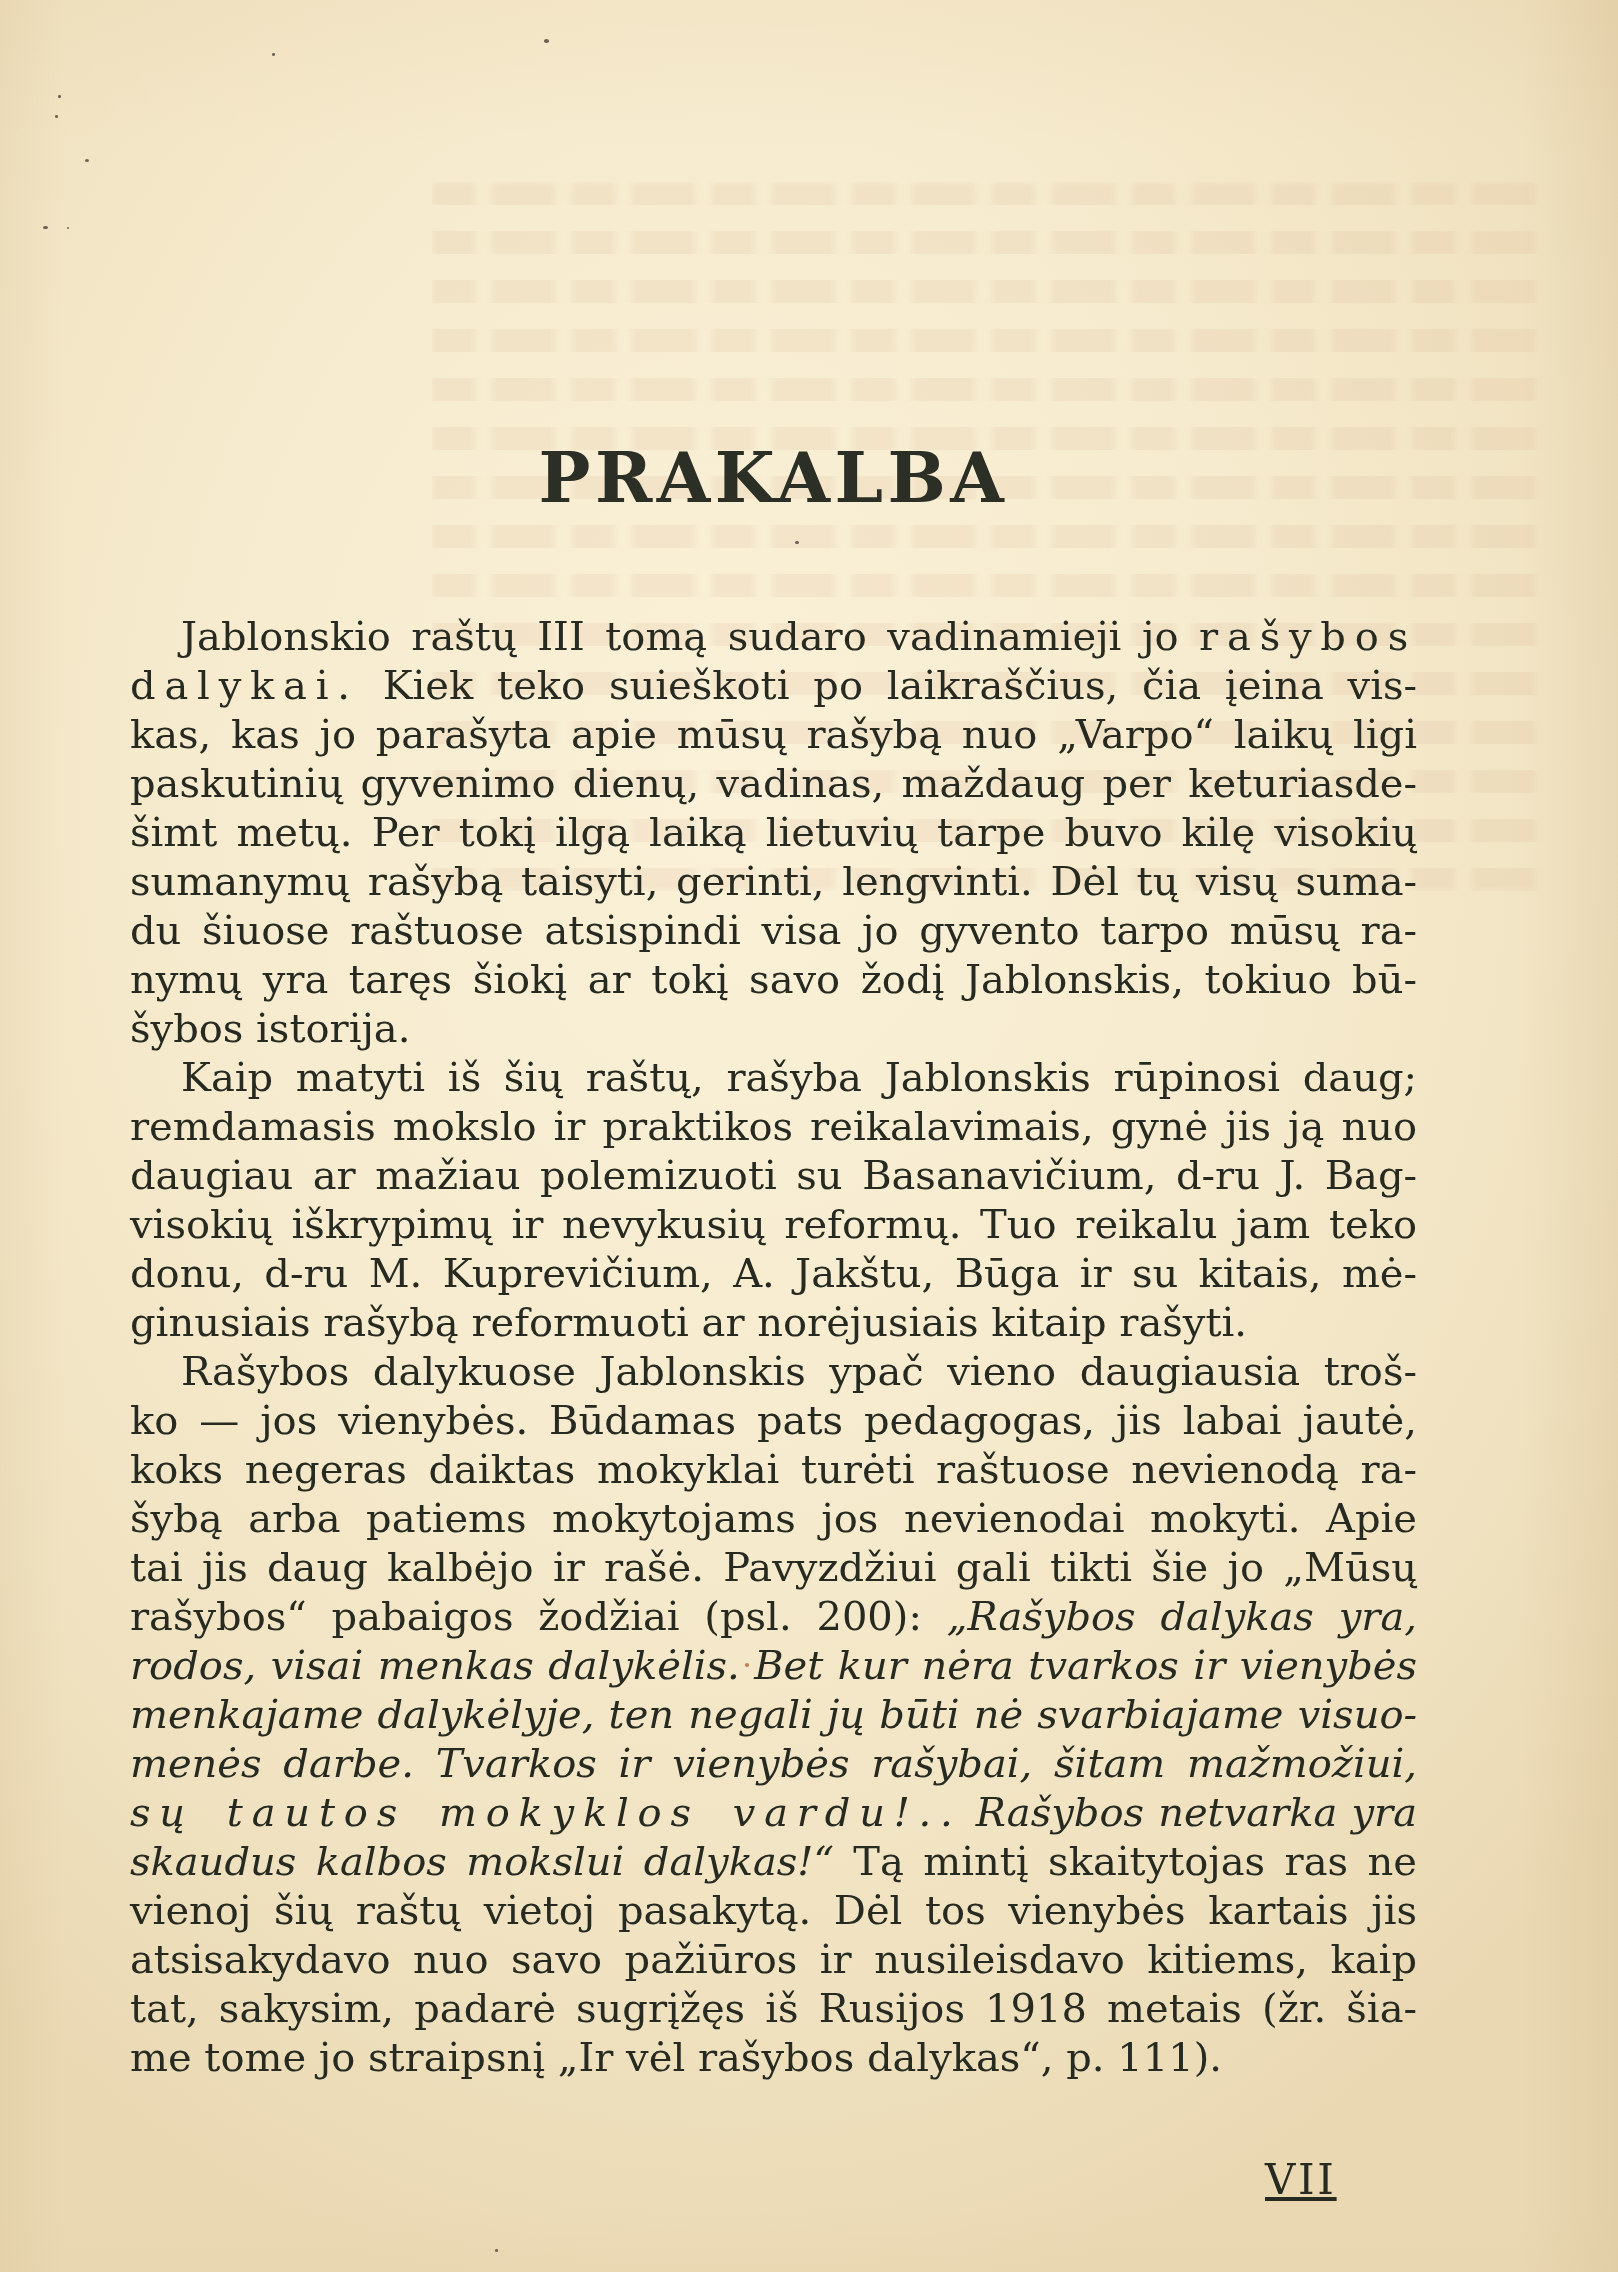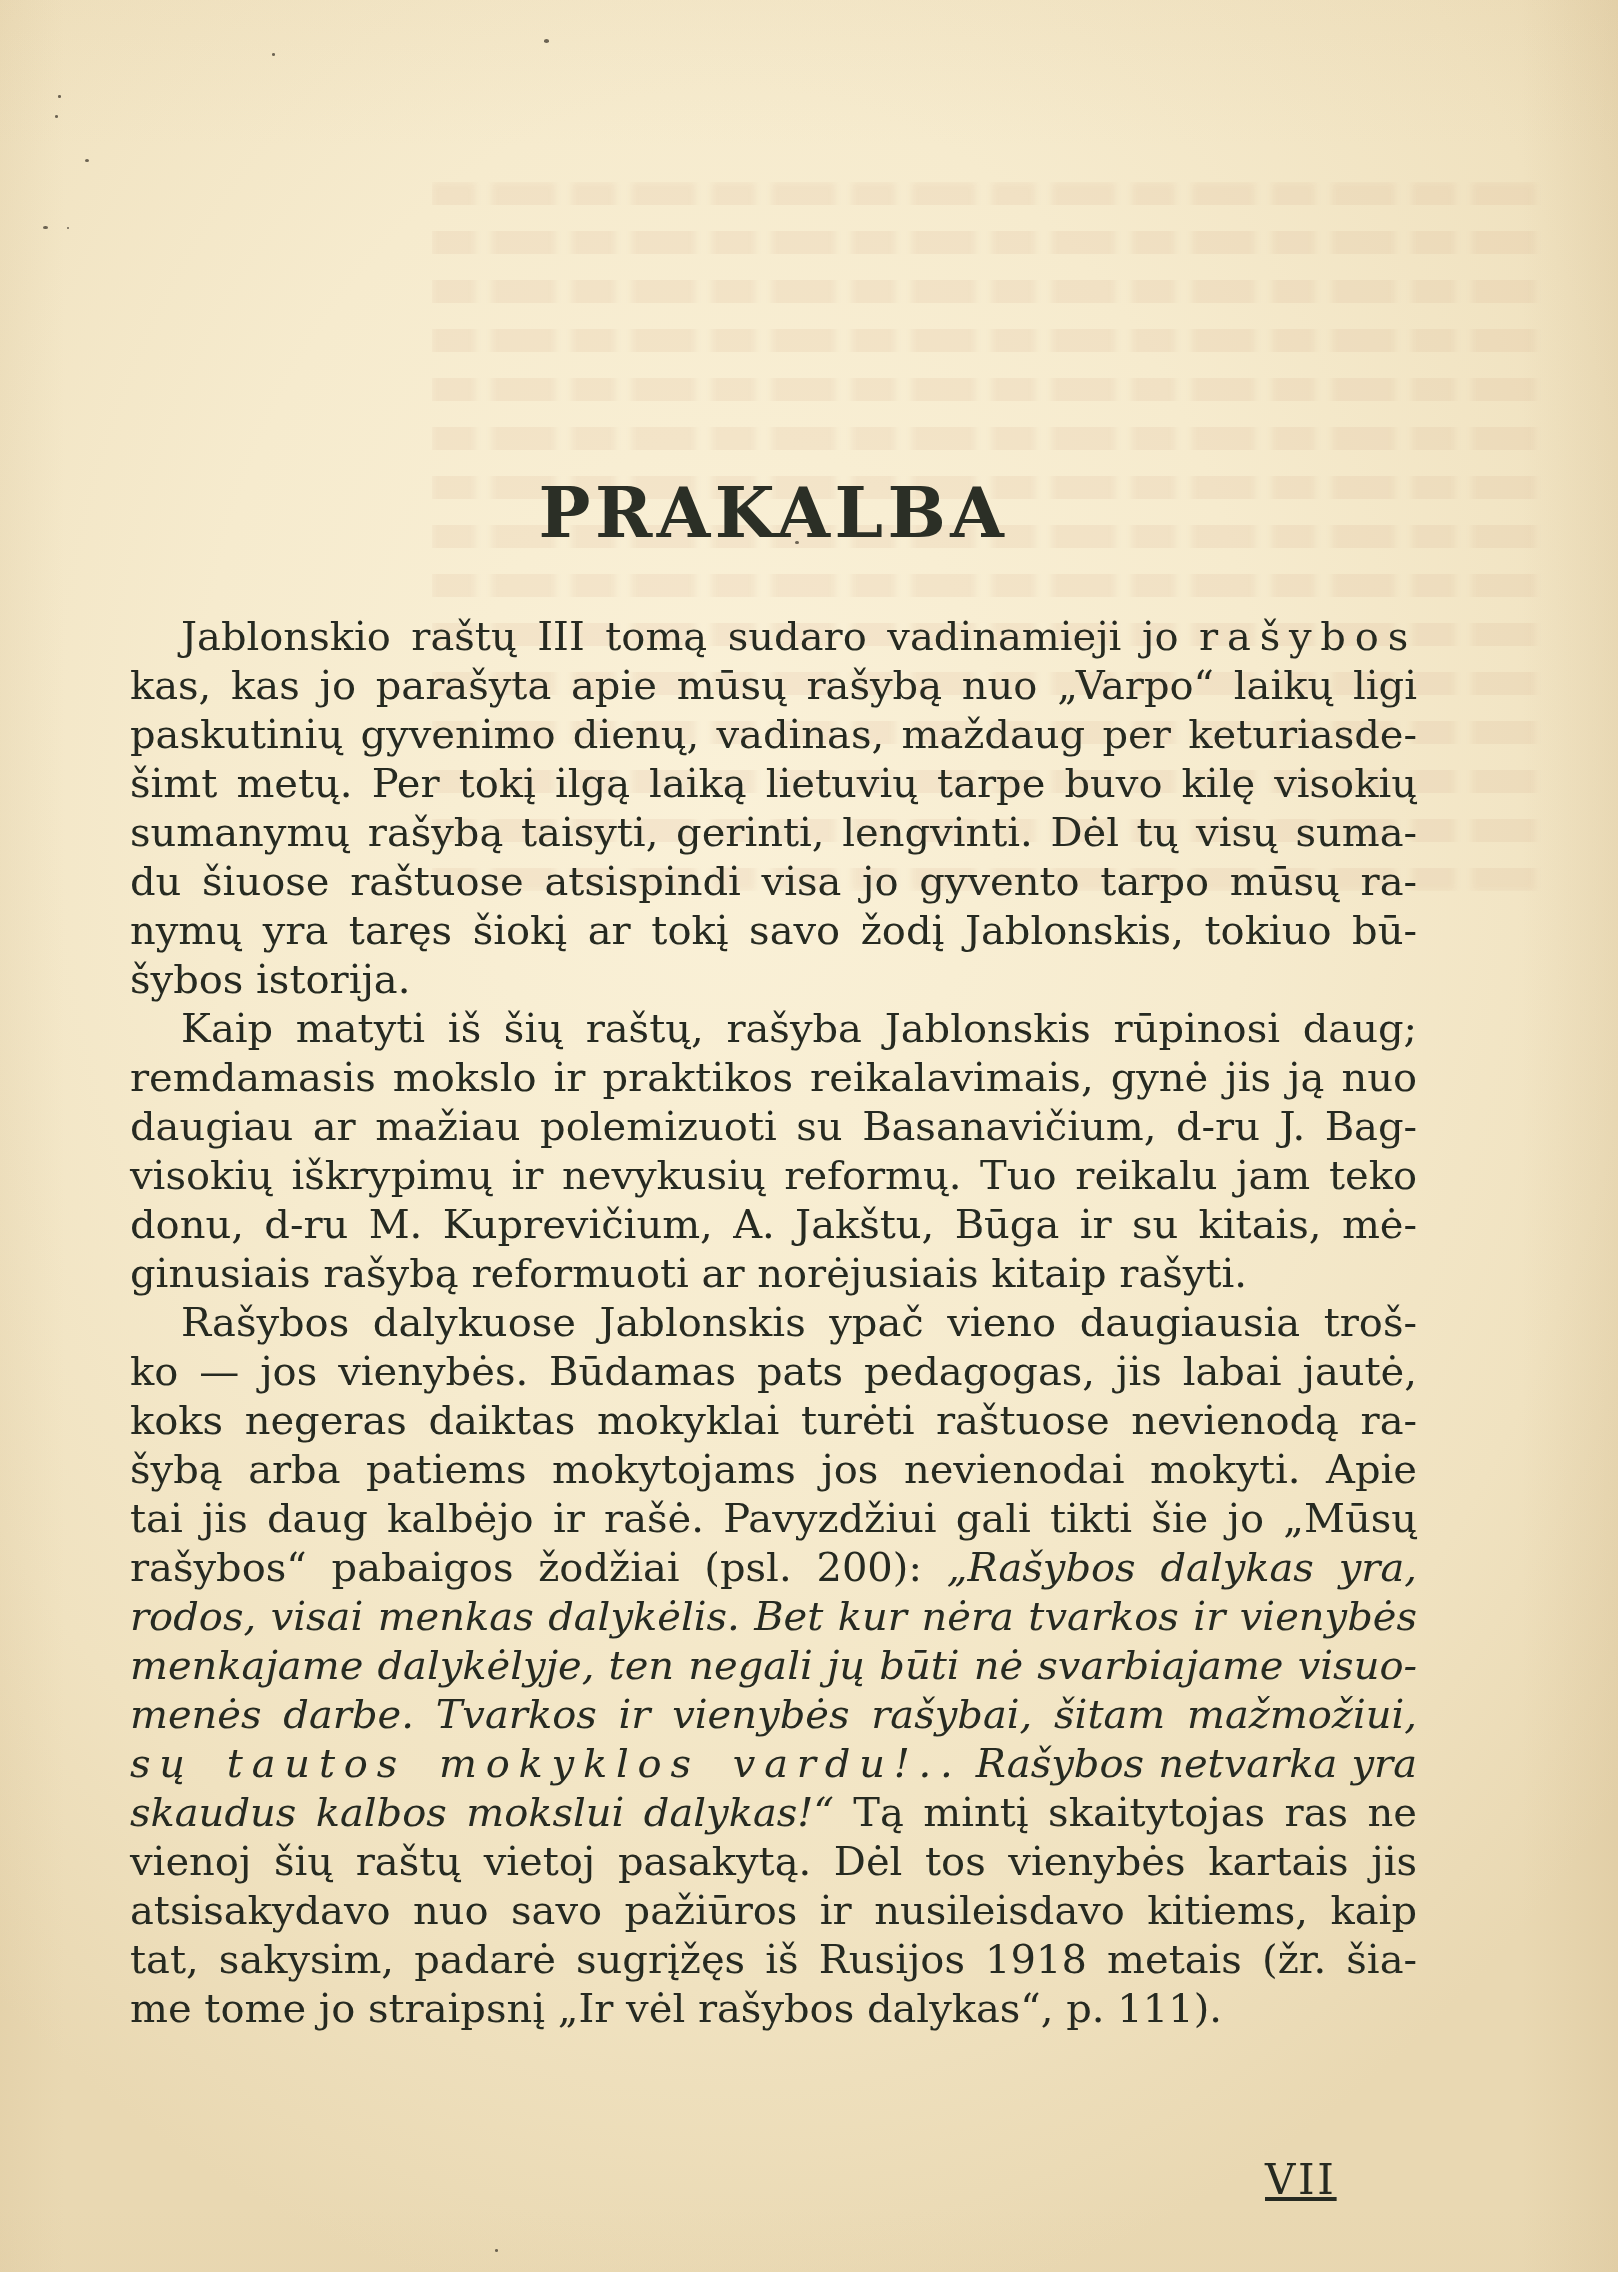--- a/index.html
+++ b/index.html
@@ -45,21 +45,21 @@
   }
   .speck {
     position: absolute;
     border-radius: 50%;
     background: #4a4236;
     opacity: 0.8;
   }
   .title {
     position: absolute;
     left: 130px;
-    top: 472px;
+    top: 437px;
     width: 1287px;
     text-align: center;
     font-size: 69px;
     font-weight: bold;
     letter-spacing: 4.5px;
     color: #2b2f26;
     margin: 0;
   }
   .text-block {
     position: absolute;
@@ -110,20 +110,21 @@
   <div class="speck" style="left:43px;   top:226px; width:4.5px; height:3.2px;"></div>
   <div class="speck" style="left:67px;  top:227px; width:2.3px;  height:2.3px;"></div>
   <div class="speck" style="left:795px; top:541px;width:3.6px;  height:3.2px;"></div>
   <div class="speck" style="left:745px; top:1663px;width:4.1px;  height:3.6px; background:#b06a2e;"></div>
   <div class="speck" style="left:495px; top:2249px;width:3.2px;  height:2.7px;"></div>
 
   <h1 class="title">PRAKALBA</h1>
 
   <div class="text-block">
       <div class="line indent"><span class="seg-n">Jablonskio raštų III tomą sudaro vadinamieji jo </span><span class="seg-sp">rašybos</span></div>
+      <div class="line"><span class="seg-sp">dalykai.</span><span class="seg-n"> Kiek teko suieškoti po laikraščius, čia įeina vis-</span></div>
       <div class="line"><span class="seg-n">kas, kas jo parašyta apie mūsų rašybą nuo „Varpo“ laikų ligi</span></div>
       <div class="line"><span class="seg-n">paskutinių gyvenimo dienų, vadinas, maždaug per keturiasde-</span></div>
       <div class="line"><span class="seg-n">šimt metų. Per tokį ilgą laiką lietuvių tarpe buvo kilę visokių</span></div>
       <div class="line"><span class="seg-n">sumanymų rašybą taisyti, gerinti, lengvinti. Dėl tų visų suma-</span></div>
       <div class="line"><span class="seg-n">du šiuose raštuose atsispindi visa jo gyvento tarpo mūsų ra-</span></div>
       <div class="line"><span class="seg-n">nymų yra taręs šiokį ar tokį savo žodį Jablonskis, tokiuo bū-</span></div>
       <div class="line nojust"><span class="seg-n">šybos istorija.</span></div>
       <div class="line indent"><span class="seg-n">Kaip matyti iš šių raštų, rašyba Jablonskis rūpinosi daug;</span></div>
       <div class="line"><span class="seg-n">remdamasis mokslo ir praktikos reikalavimais, gynė jis ją nuo</span></div>
       <div class="line"><span class="seg-n">daugiau ar mažiau polemizuoti su Basanavičium, d-ru J. Bag-</span></div>

